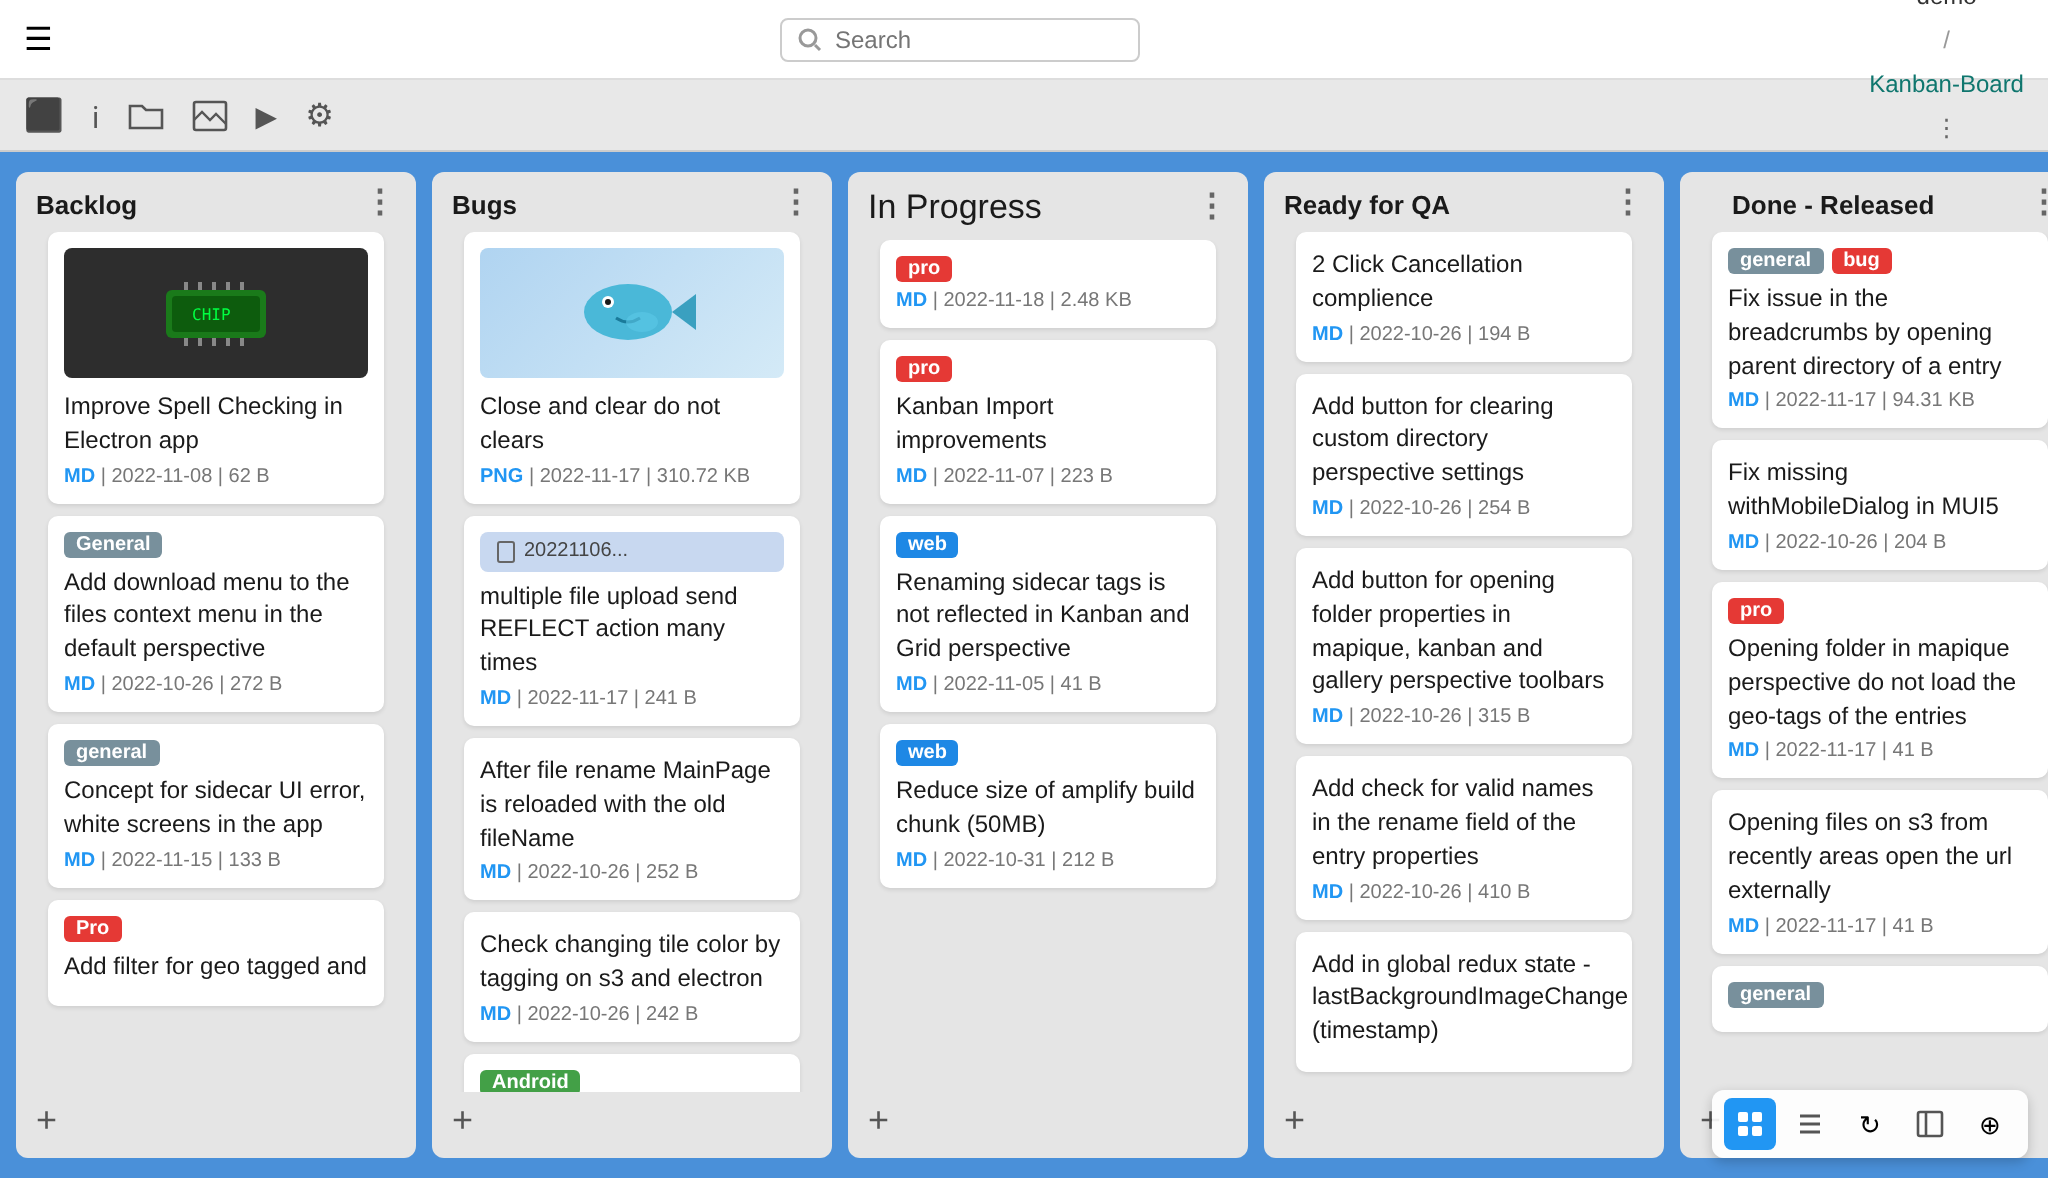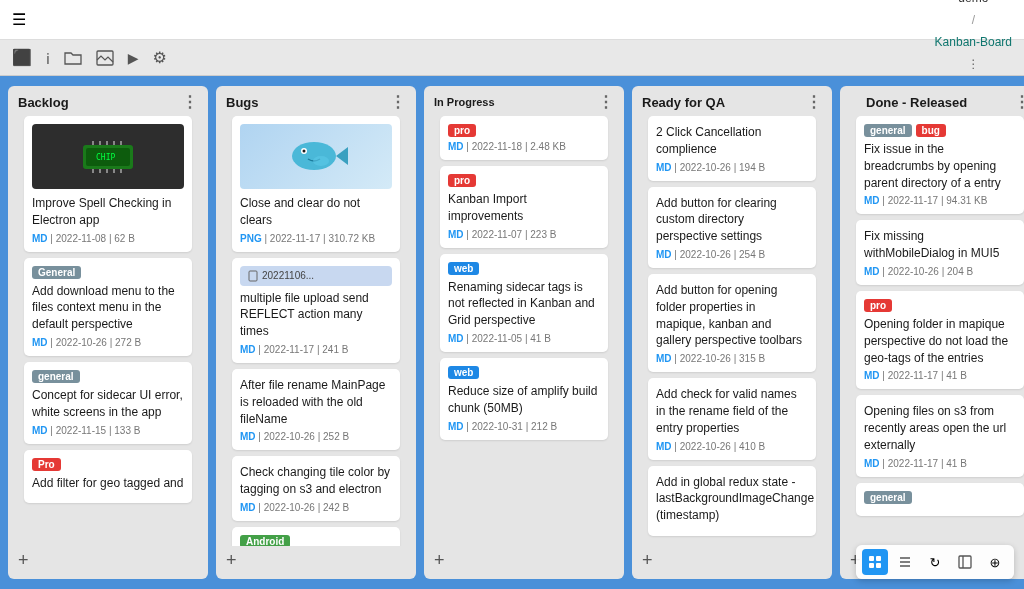--- a/index.html
+++ b/index.html
@@ -158,20 +158,29 @@
       background: #2d2d2d;
       display: flex; align-items: center; justify-content: center;
     }
   </style>
 </head>
 <body>
 
 <div class="top-nav">
   <div class="top-nav-left">
     <span style="cursor:pointer;font-size:16px;">☰</span>
+  </div>
+  <div class="top-nav-center">
+    <div class="search-box">
+      <svg width="12" height="12" viewBox="0 0 12 12" fill="none">
+        <circle cx="5" cy="5" r="4" stroke="#999" stroke-width="1.5"></circle>
+        <line x1="8.5" y1="8.5" x2="11" y2="11" stroke="#999" stroke-width="1.5"></line>
+      </svg>
+      <input type="text" placeholder="Search" style="">
+    </div>
   </div>
   <div class="top-nav-right">
     <svg width="14" height="14" viewBox="0 0 14 14" fill="none">
       <rect x="1" y="1" width="12" height="12" rx="1" stroke="#777" stroke-width="1.2" fill="none"></rect>
     </svg>
     <span style="color:#333;cursor:pointer;">demo</span>
     <span class="breadcrumb-sep">/</span>
     <span style="color:#0f766e;">Kanban-Board</span>
     <span style="cursor:pointer;color:#666;">⋮</span>
   </div>
@@ -288,21 +297,21 @@
           <div class="card-tags">
             <span class="tag android">Android</span>
           </div>
           <div class="card-title">Android: Taking picture in...</div>
         </div>
       </div>
       <div class="add-btn">+</div>
     </div>
     <div class="column">
       <div class="column-header">
-        <span style="font-size:11px;font-weight:700;">In Progress</span>
+        <span style="font-size:17px;font-weight:400;">In Progress</span>
         <span class="more-menu">⋮</span>
       </div>
       <div class="column-body">
         <div class="card">
           <div class="card-tags">
             <span class="tag pro">pro</span>
           </div>
           <div class="card-meta"><span>MD</span> | 2022-11-18 | 2.48 KB</div>
         </div>
         <div class="card">

